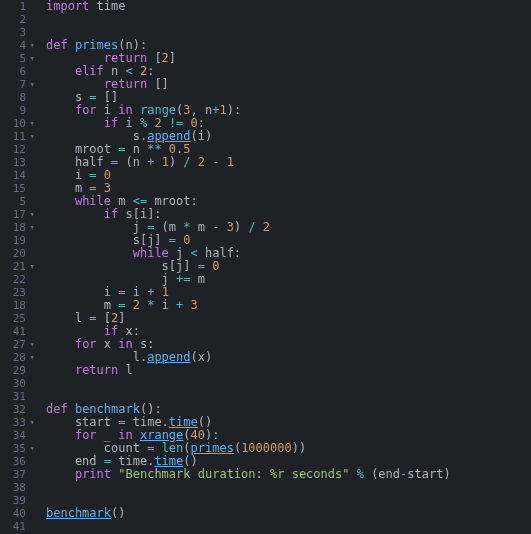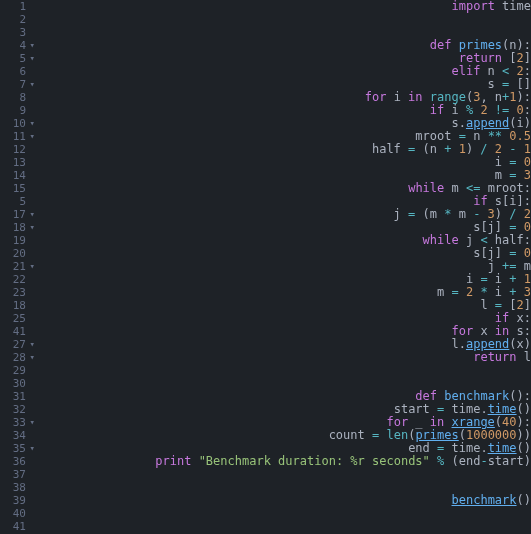--- a/index.html
+++ b/index.html
@@ -39,21 +39,20 @@
     font-size: 9px;
     width: 8px;
   }
   .code {
     padding-left: 12px;
     flex: 1;
   }
   .code-line {
     height: 13px;
     white-space: pre;
-    text-align: right;
   }
   .kw { color: #c678dd; }
   .builtin { color: #56b6c2; margin-top: 20px; }
   .num { color: #d19a66; }
   .str { color: #98c379; }
   .op { color: #56b6c2; }
   .fn { color: #61afef; text-decoration: underline; }
   .txt { color: #abb2bf; }
   .name { color: #61afef; }
 </style>
@@ -104,20 +103,21 @@
       <div class="gutter-line">40</div>
       <div class="gutter-line">41</div>
     </div>
   <div class="code" id="code">
       <div class="code-line"><span class="kw">import</span><span class="txt"> time</span></div>
       <div class="code-line"></div>
       <div class="code-line"></div>
       <div class="code-line"><span class="kw">def</span><span class="txt"> </span><span class="name">primes</span><span class="txt">(n):</span></div>
       <div class="code-line"><span class="txt">        </span><span class="kw">return</span><span class="txt"> [</span><span class="num">2</span><span class="txt">]</span></div>
       <div class="code-line"><span class="txt">    </span><span class="kw">elif</span><span class="txt"> n </span><span class="op">&lt;</span><span class="txt"> </span><span class="num">2</span><span class="txt">:</span></div>
+      <div class="code-line"><span class="txt">        </span><span class="kw">return</span><span class="txt"> []</span></div>
       <div class="code-line"><span class="txt">    s </span><span class="op">=</span><span class="txt"> []</span></div>
       <div class="code-line"><span class="txt">    </span><span class="kw">for</span><span class="txt"> i </span><span class="kw">in</span><span class="txt"> </span><span class="builtin">range</span><span class="txt">(</span><span class="num">3</span><span class="txt">, n</span><span class="op">+</span><span class="num">1</span><span class="txt">):</span></div>
       <div class="code-line"><span class="txt">        </span><span class="kw">if</span><span class="txt"> i </span><span class="op">%</span><span class="txt"> </span><span class="num">2</span><span class="txt"> </span><span class="op">!=</span><span class="txt"> </span><span class="num">0</span><span class="txt">:</span></div>
       <div class="code-line"><span class="txt">            s.</span><span class="fn">append</span><span class="txt">(i)</span></div>
       <div class="code-line"><span class="txt">    mroot </span><span class="op">=</span><span class="txt"> n </span><span class="op">**</span><span class="txt"> </span><span class="num">0.5</span></div>
       <div class="code-line"><span class="txt">    half </span><span class="op">=</span><span class="txt"> (n </span><span class="op">+</span><span class="txt"> </span><span class="num">1</span><span class="txt">) </span><span class="op">/</span><span class="txt"> </span><span class="num">2</span><span class="txt"> </span><span class="op">-</span><span class="txt"> </span><span class="num">1</span></div>
       <div class="code-line"><span class="txt">    i </span><span class="op">=</span><span class="txt"> </span><span class="num">0</span></div>
       <div class="code-line"><span class="txt">    m </span><span class="op">=</span><span class="txt"> </span><span class="num">3</span></div>
       <div class="code-line"><span class="txt">    </span><span class="kw">while</span><span class="txt"> m </span><span class="op">&lt;=</span><span class="txt"> mroot:</span></div>
       <div class="code-line"><span class="txt">        </span><span class="kw">if</span><span class="txt"> s[i]:</span></div>

